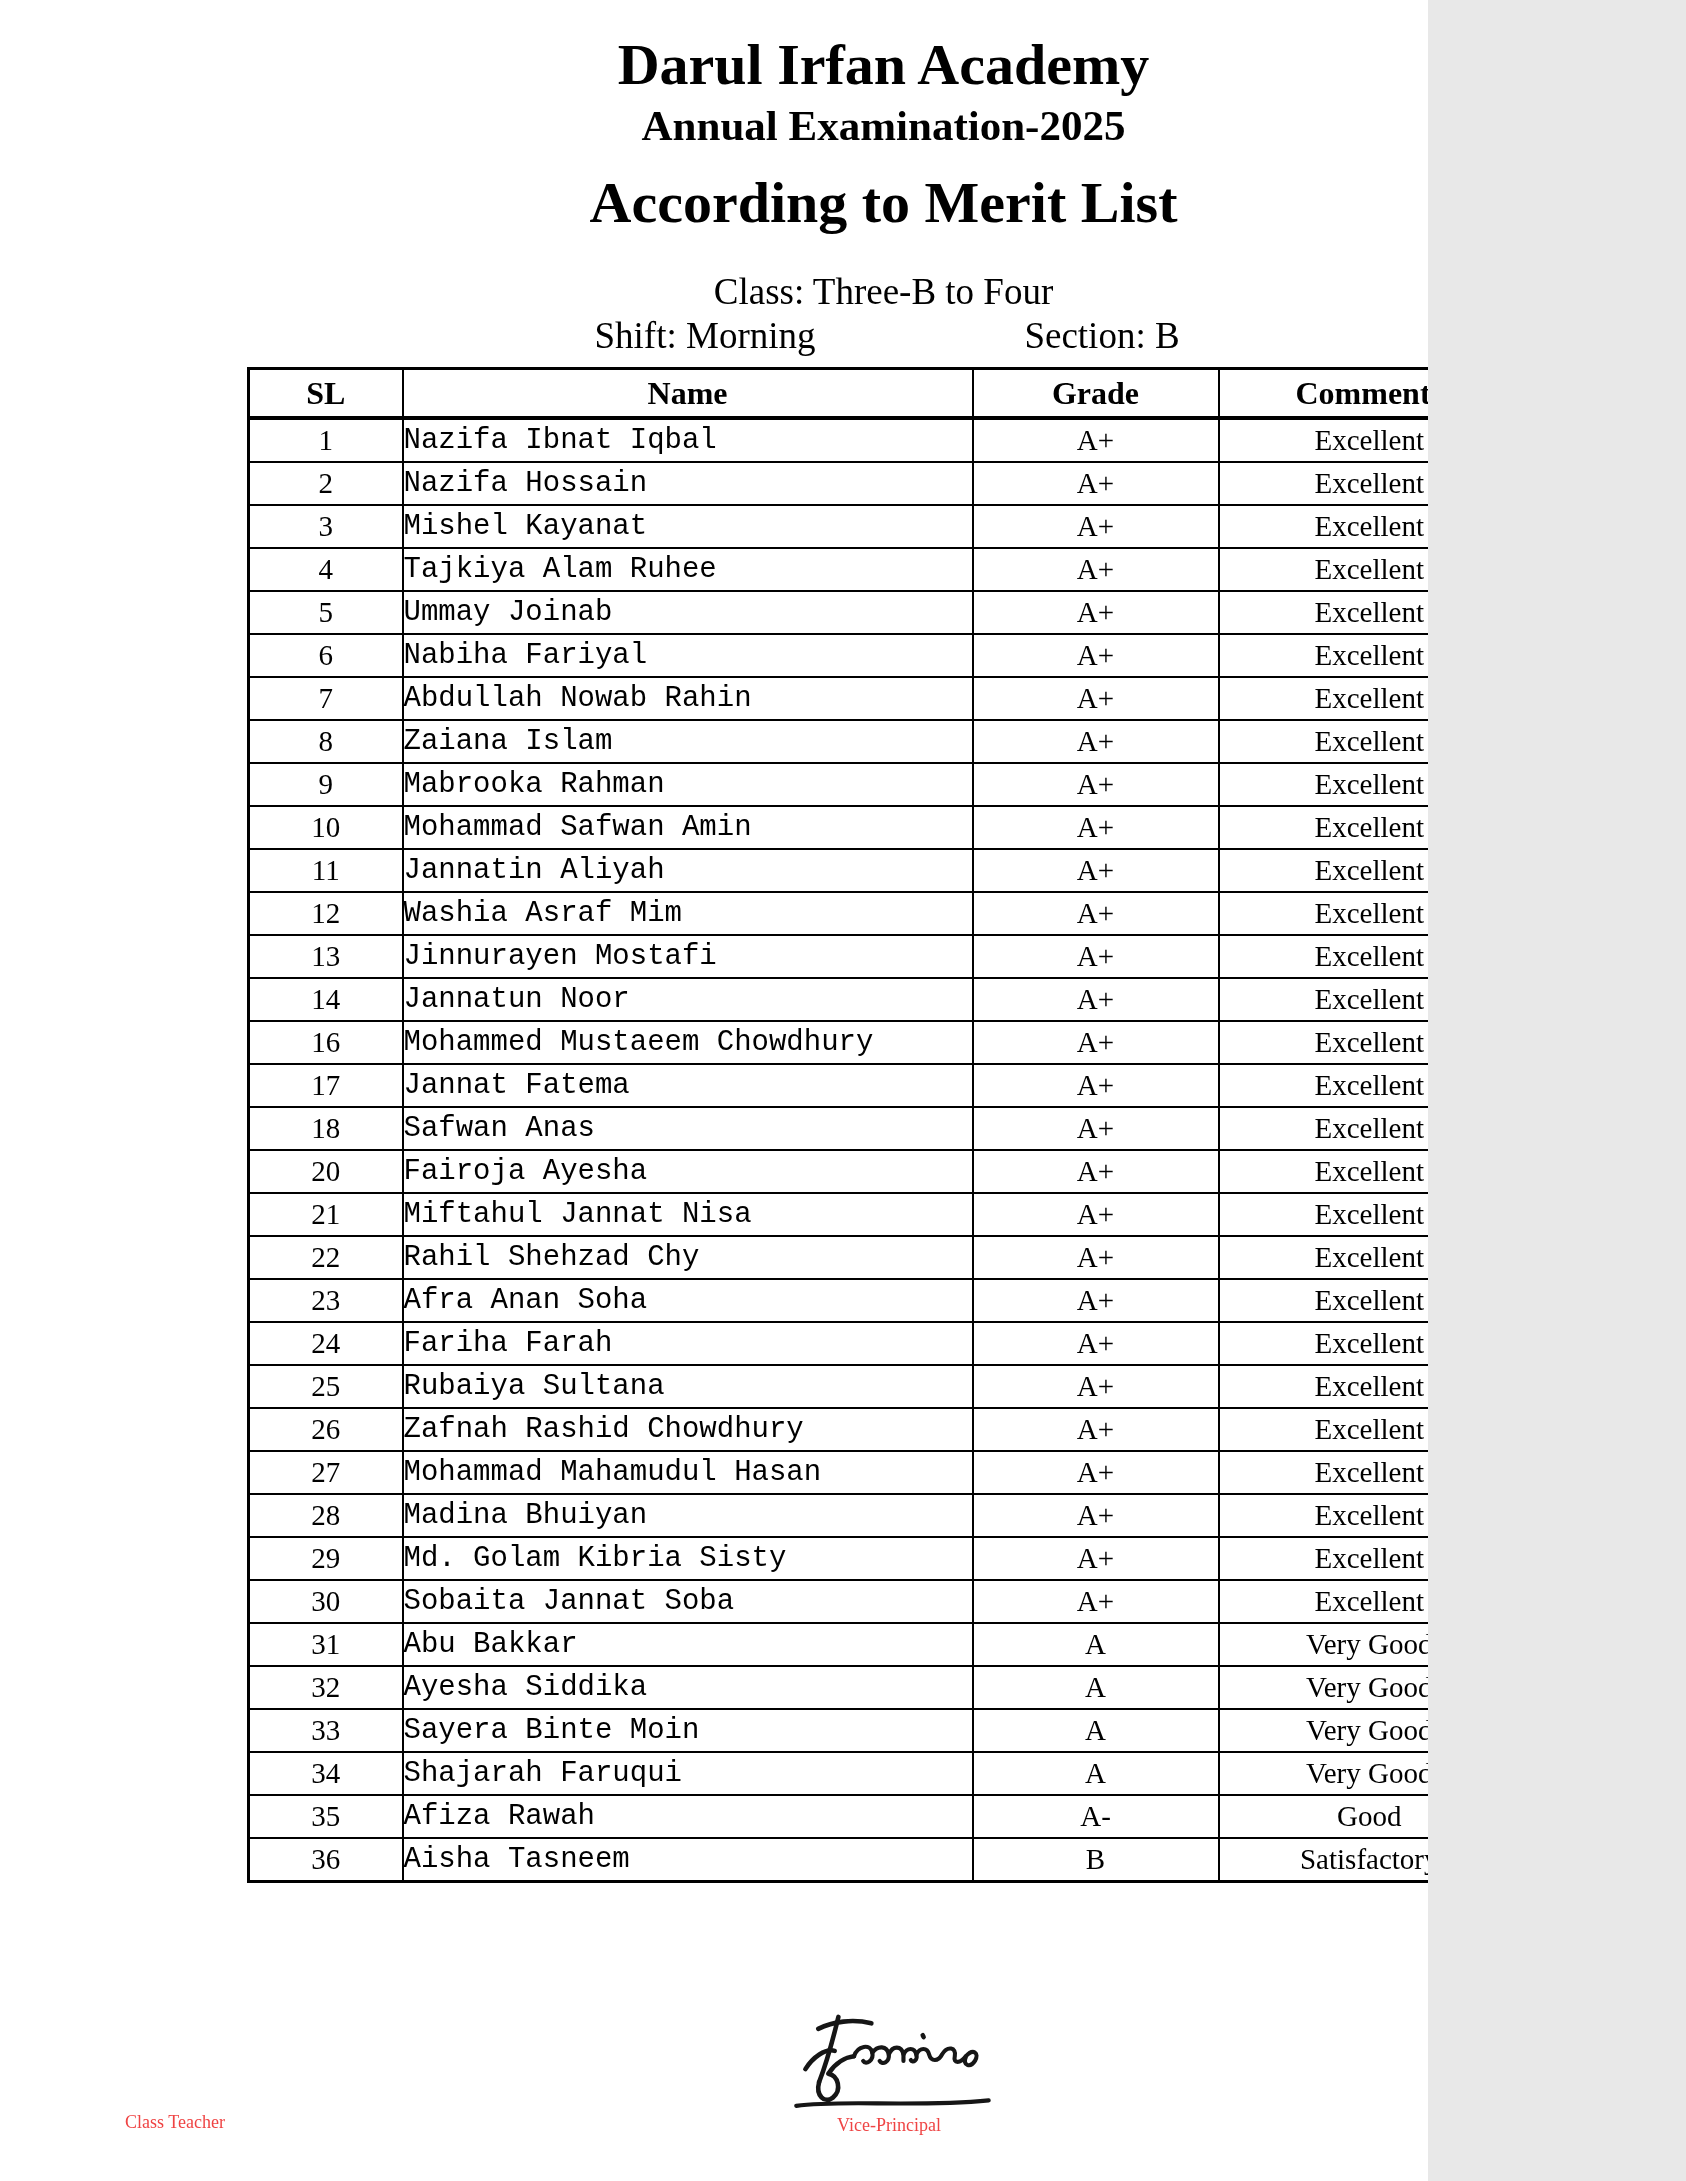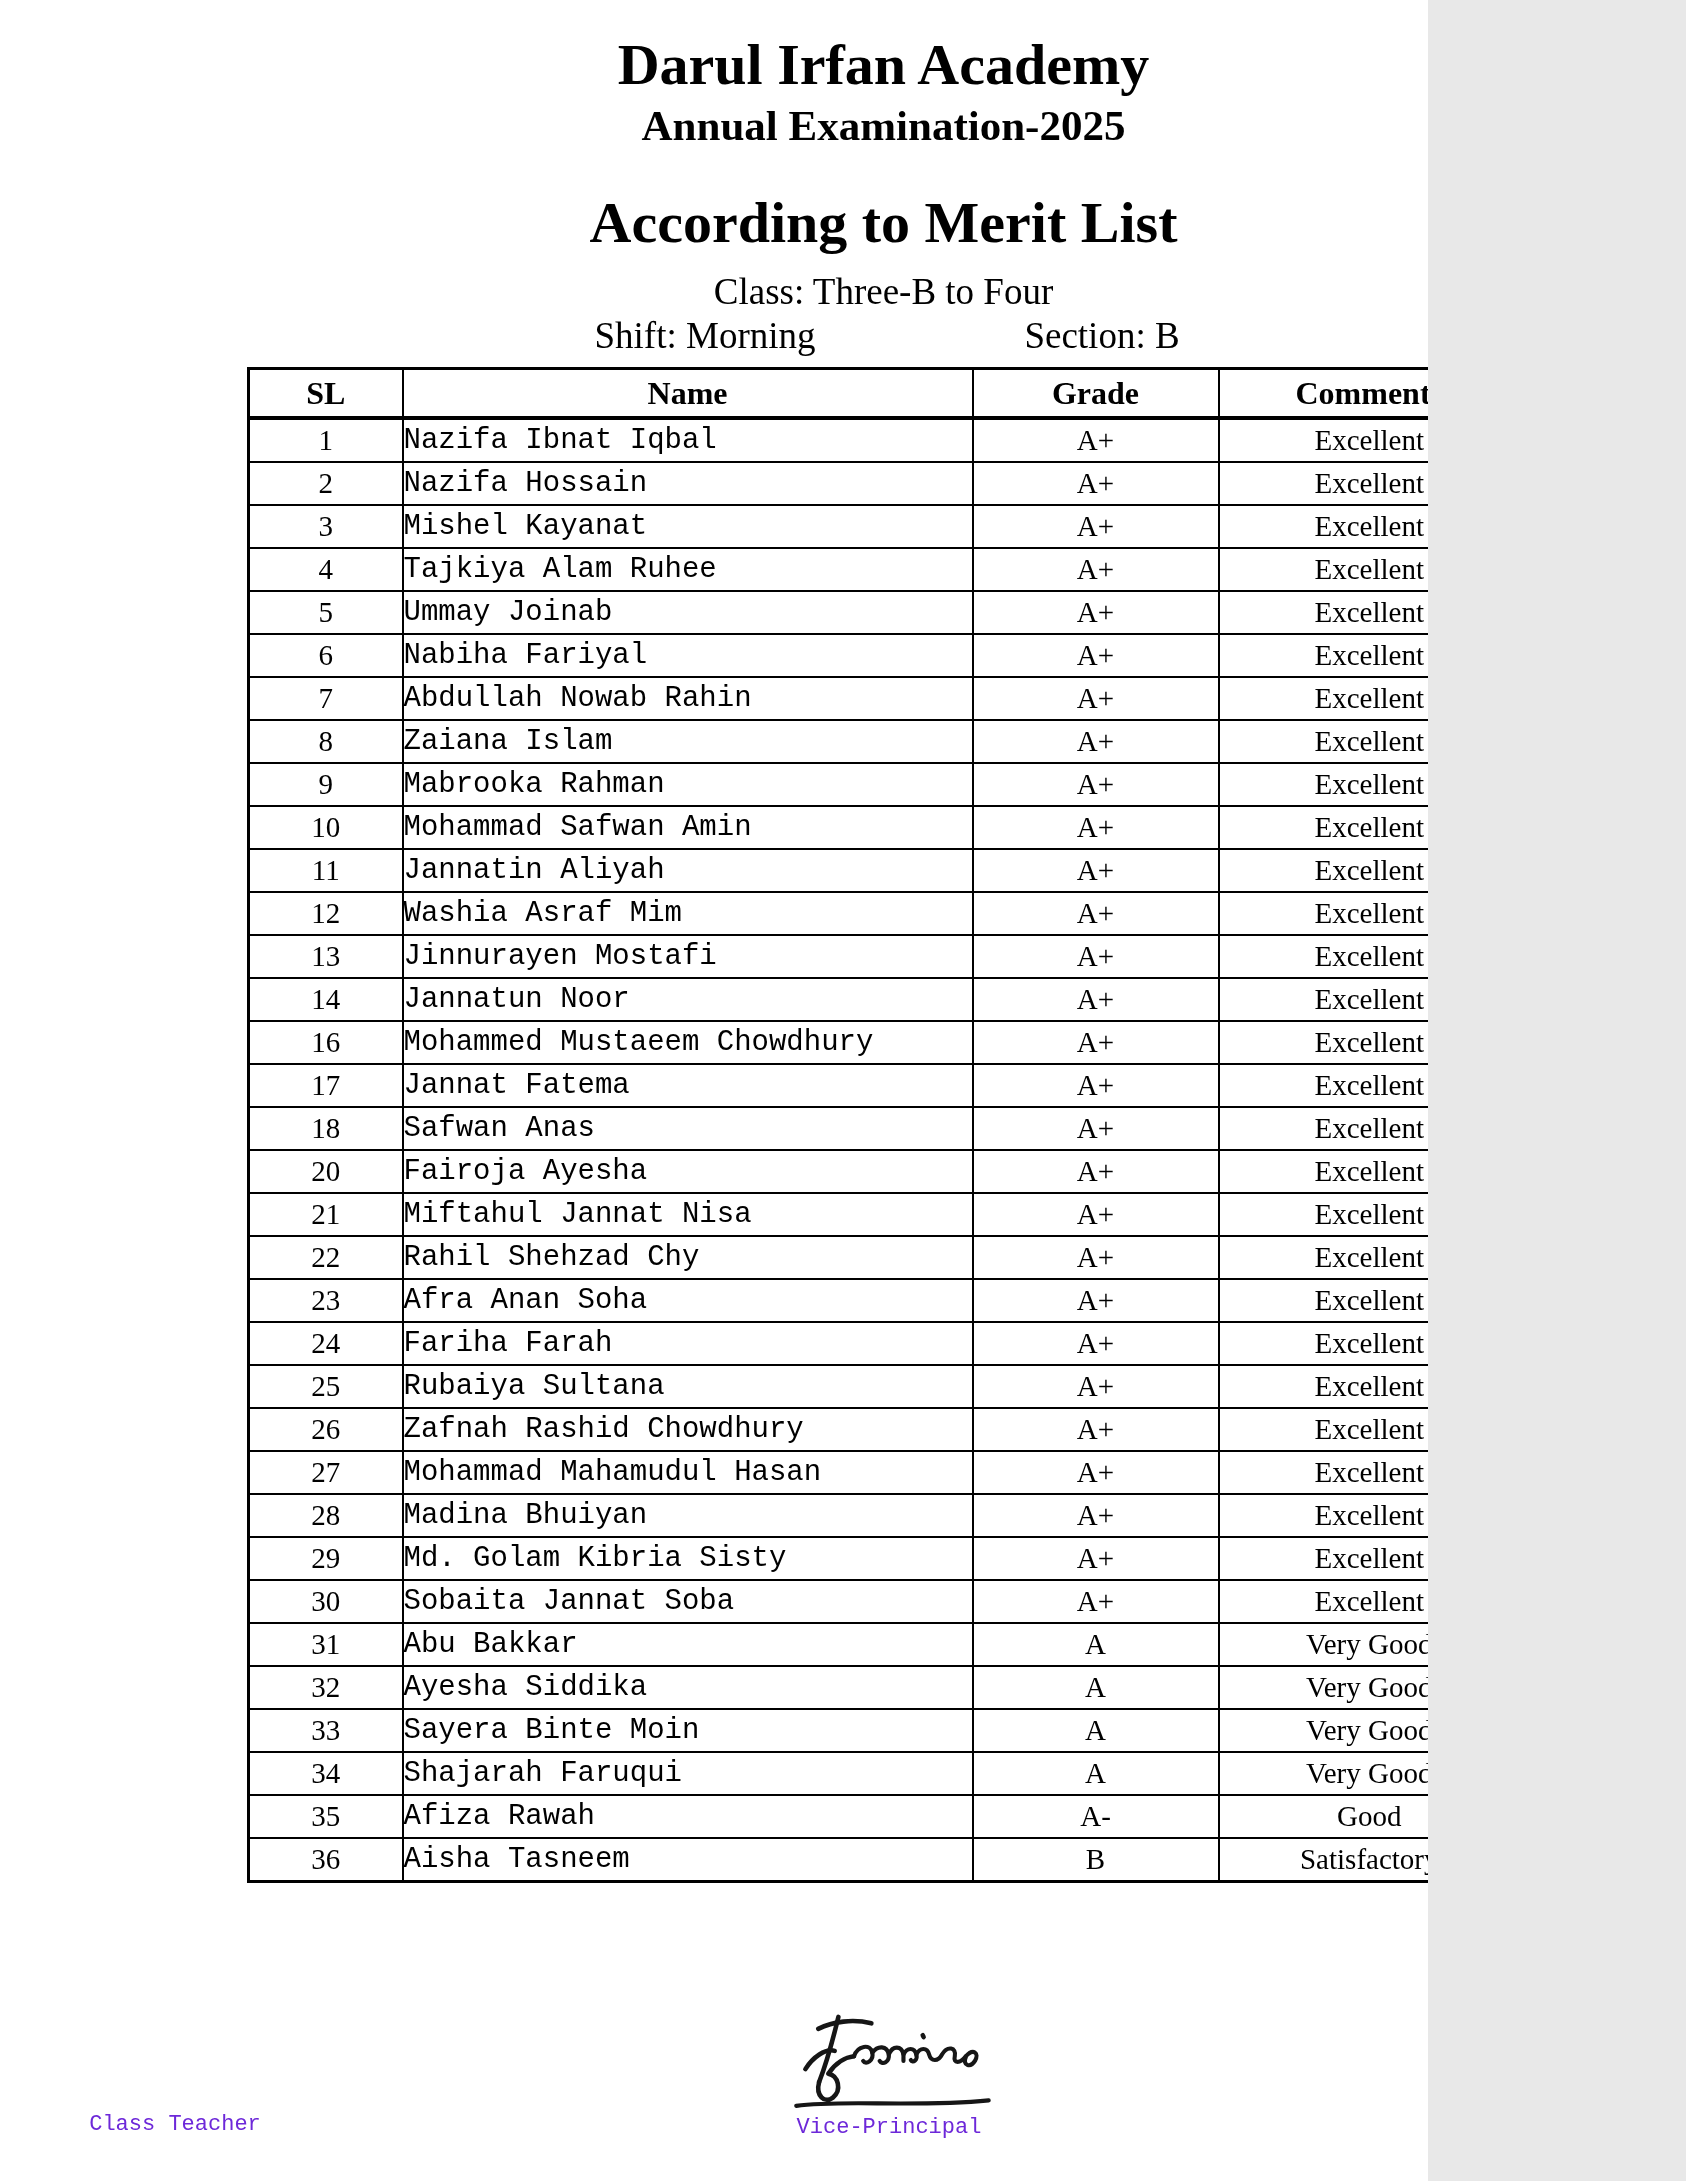--- a/index.html
+++ b/index.html
@@ -8,21 +8,21 @@
     width:1428px;height:2182px;
     background:#ffffff;
     font-family:"Liberation Serif","DejaVu Serif",serif;
     color:#000;
     overflow:hidden;
   }
   .abs{position:absolute;}
   .centered-band{left:247px;width:1273px;text-align:center;}
   .t1{top:33px;font-size:58px;font-weight:bold;line-height:1.1;}
   .t2{top:102px;font-size:43px;font-weight:bold;line-height:1.1;}
-  .t3{top:171px;font-size:58px;font-weight:bold;line-height:1.1;margin-top:20px;}
+  .t3{top:171px;font-size:58px;font-weight:bold;line-height:1.1;}
   .classline{top:272px;font-size:37px;line-height:1.1;}
   .subline{top:316px;font-size:37px;line-height:1.1;white-space:nowrap;transform:translateX(-50%);}
   .shift-pos{left:705px;}
   .section-pos{left:1102px;}
 
   table.merit{
     position:absolute;left:247px;top:367px;
     width:1273px;
     border-collapse:collapse;
     table-layout:fixed;
@@ -48,22 +48,22 @@
     height:41px;
     font-size:29px;
     vertical-align:middle;
   }
   td.td-sl{text-align:center;}
   td.td-name{text-align:left;padding-left:12px;font-family:Liberation Mono, monospace;}
   td.td-grade{text-align:center;}
   td.td-comments{text-align:center;}
 
   .sigline-label{
-    font-family:Liberation Mono, monospace;
-    font-size:22px;color:#6d28d9;
+    font-family:Liberation Serif, serif;
+    font-size:18px;color:#ef4444;
     transform:translateX(-50%);
     white-space:nowrap;
   }
   .lab-ct{left:175px;top:2112px;}
   .lab-vp{left:889px;top:2115px;}
   .lab-pr{left:1598px;top:2115px;}
   .sig{position:absolute;}
   .sig path{fill:none;stroke:#161616;stroke-linecap:round;stroke-linejoin:round;}
 </style>
 </head>

